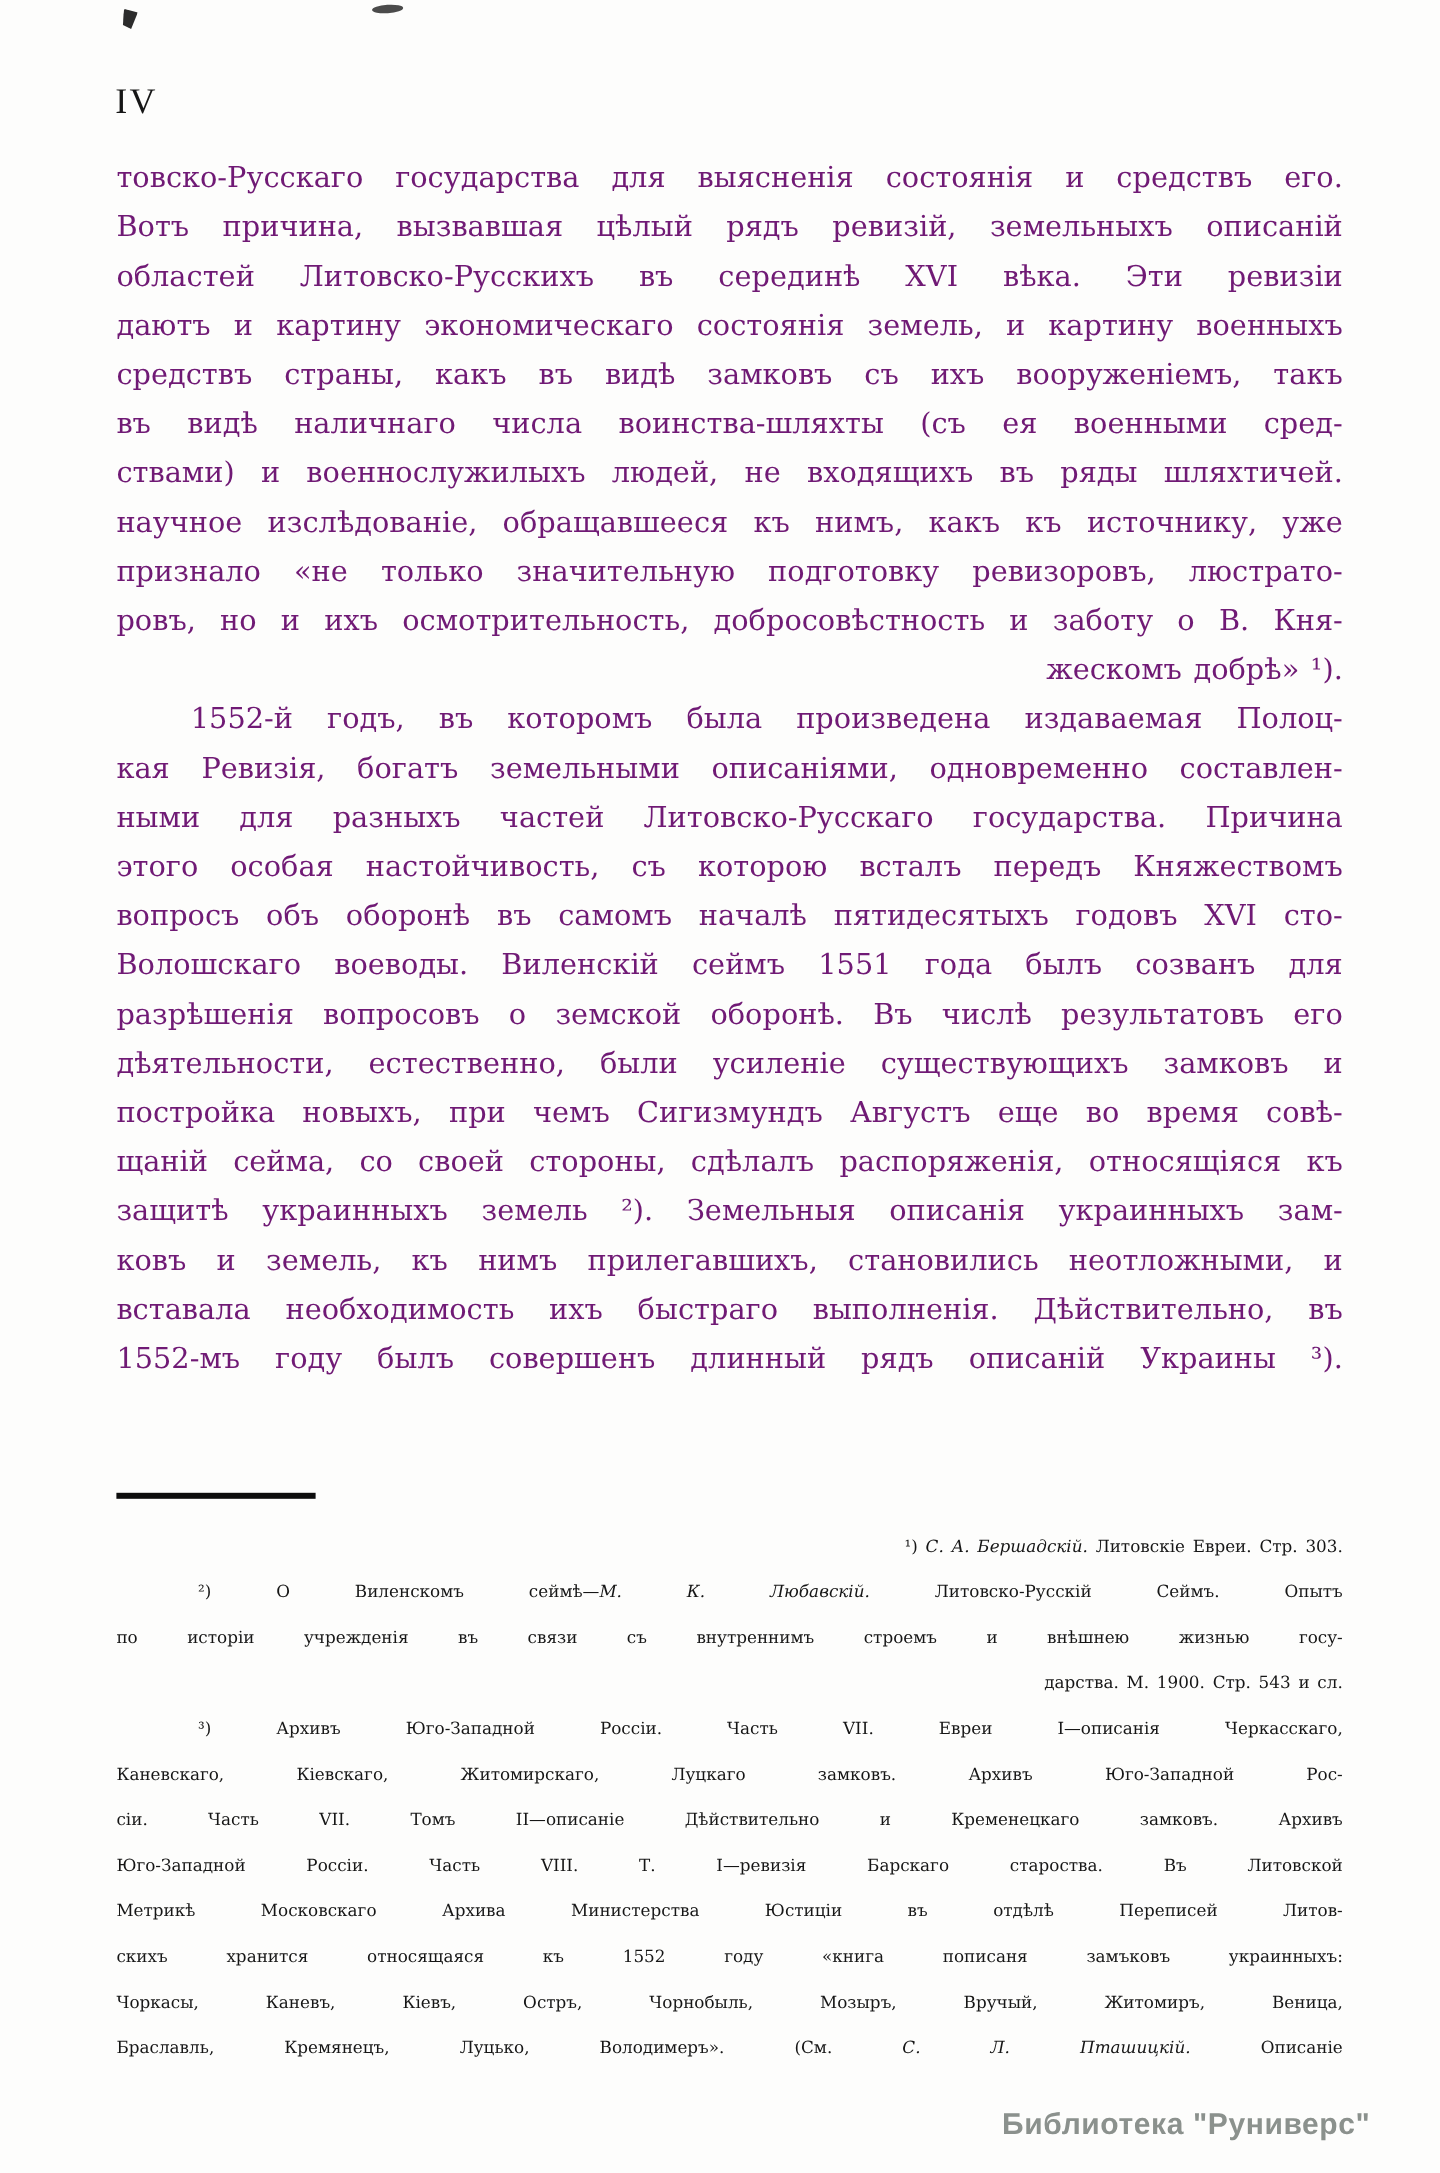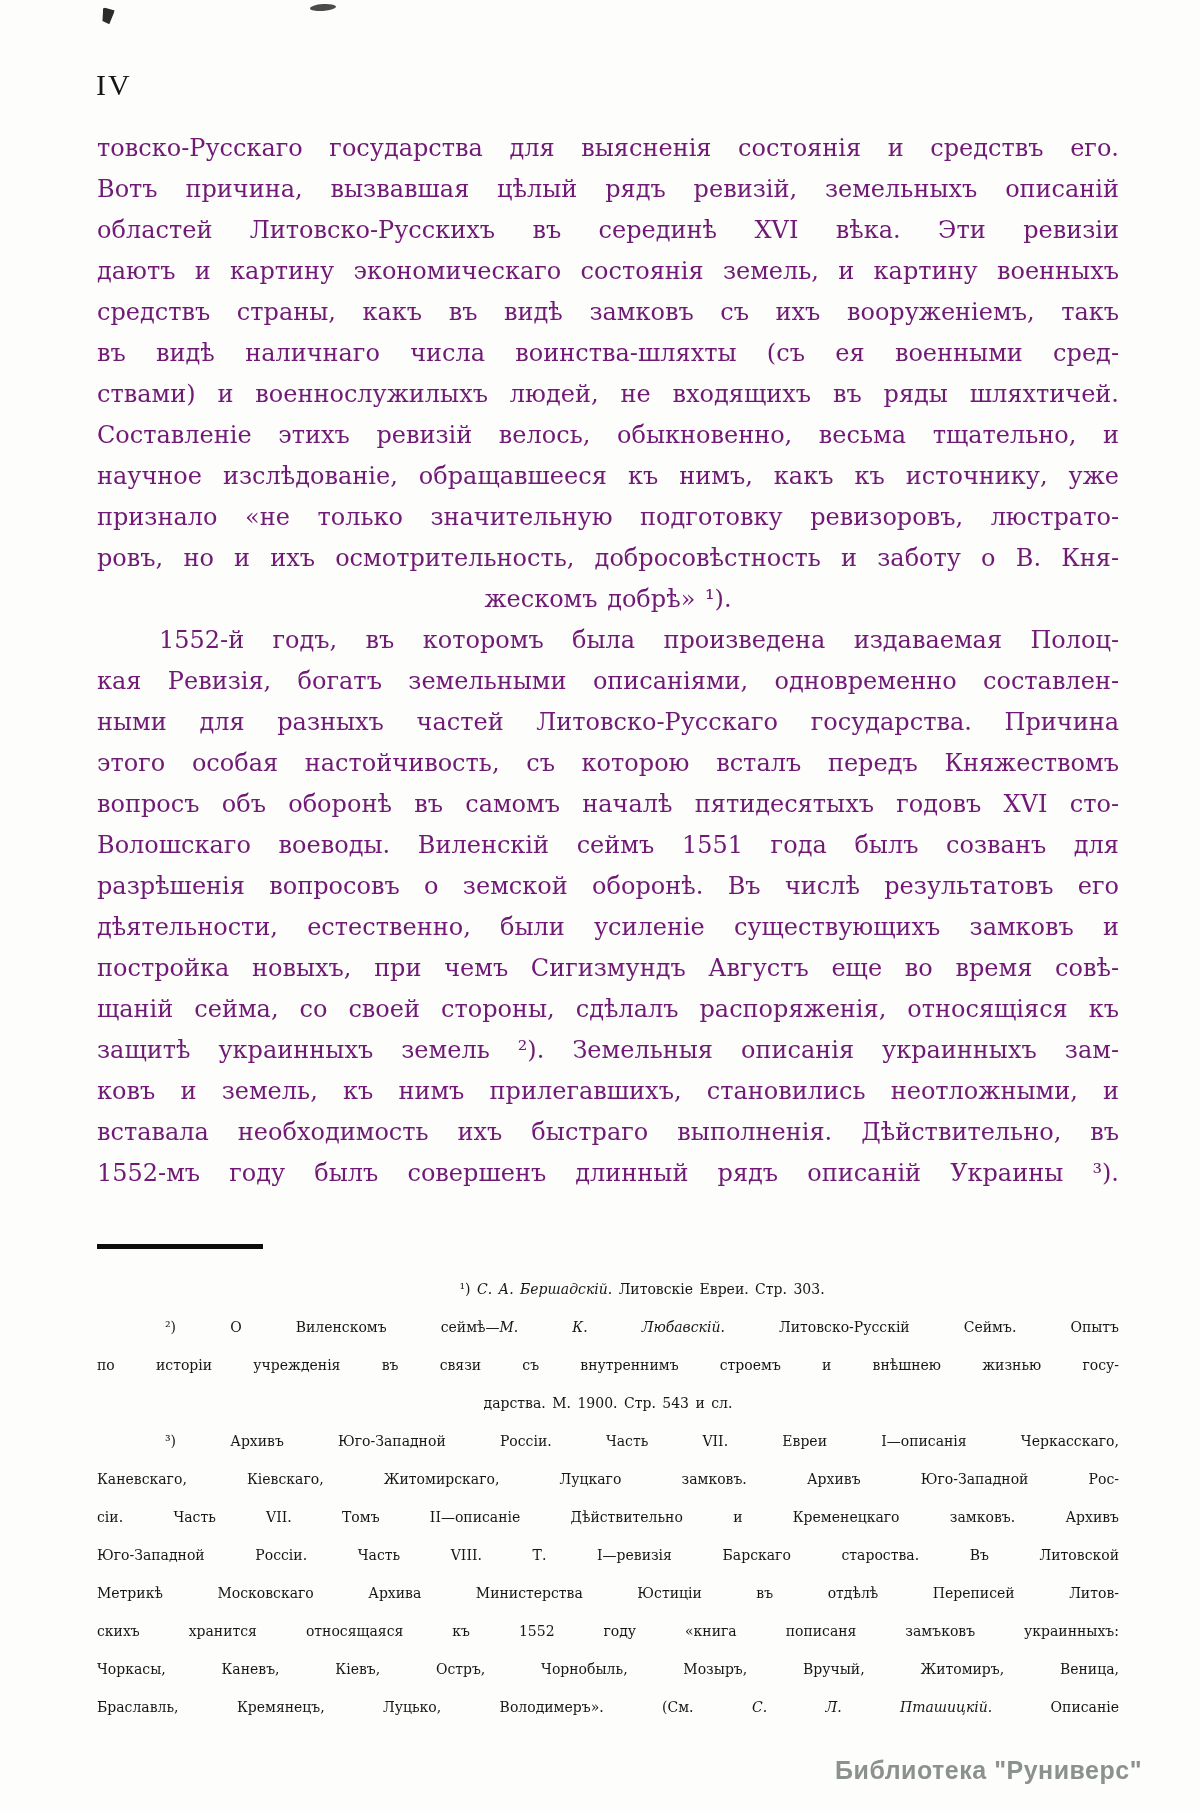--- a/index.html
+++ b/index.html
@@ -16,21 +16,21 @@
   }
   .page-number{
     position:absolute;left:96px;top:68px;
     font-size:30px;color:#161616;letter-spacing:2px;font-family:Liberation Serif, serif;
   }
   .text-block{
     position:absolute;left:97px;top:128px;width:1022px;
     font-size:24px;line-height:41px;color:#701a75;
   }
   .line{
-    text-align:center;
+    text-align:right;
     white-space:normal;
     word-spacing:2px;
   }
   .line.just{
     text-align:justify;
     text-align-last:justify;
   }
   .line.ind{ text-indent:62px; }
   .footnote-sep{
     position:absolute;left:97px;top:1244px;
@@ -64,21 +64,20 @@
   <div class="page-number">IV</div>
 
   <div class="text-block" id="text-block">
       <div class="line just">товско-Русскаго государства для выясненія состоянія и средствъ его.</div>
       <div class="line just">Вотъ причина, вызвавшая цѣлый рядъ ревизій, земельныхъ описаній</div>
       <div class="line just">областей Литовско-Русскихъ въ серединѣ XVI вѣка. Эти ревизіи</div>
       <div class="line just">даютъ и картину экономическаго состоянія земель, и картину военныхъ</div>
       <div class="line just">средствъ страны, какъ въ видѣ замковъ съ ихъ вооруженіемъ, такъ</div>
       <div class="line just">въ видѣ наличнаго числа воинства-шляхты (съ ея военными сред-</div>
       <div class="line just">ствами) и военнослужилыхъ людей, не входящихъ въ ряды шляхтичей.</div>
-      <div class="line just">Составленіе этихъ ревизій велось, обыкновенно, весьма тщательно, и</div>
       <div class="line just">научное изслѣдованіе, обращавшееся къ нимъ, какъ къ источнику, уже</div>
       <div class="line just">признало «не только значительную подготовку ревизоровъ, люстрато-</div>
       <div class="line just">ровъ, но и ихъ осмотрительность, добросовѣстность и заботу о В. Кня-</div>
       <div class="line">жескомъ добрѣ» ¹).</div>
       <div class="line just ind">1552-й годъ, въ которомъ была произведена издаваемая Полоц-</div>
       <div class="line just">кая Ревизія, богатъ земельными описаніями, одновременно составлен-</div>
       <div class="line just">ными для разныхъ частей Литовско-Русскаго государства. Причина</div>
       <div class="line just">этого особая настойчивость, съ которою всталъ передъ Княжествомъ</div>
       <div class="line just">вопросъ объ оборонѣ въ самомъ началѣ пятидесятыхъ годовъ XVI сто-</div>
       <div class="line just">Волошскаго воеводы. Виленскій сеймъ 1551 года былъ созванъ для</div>

